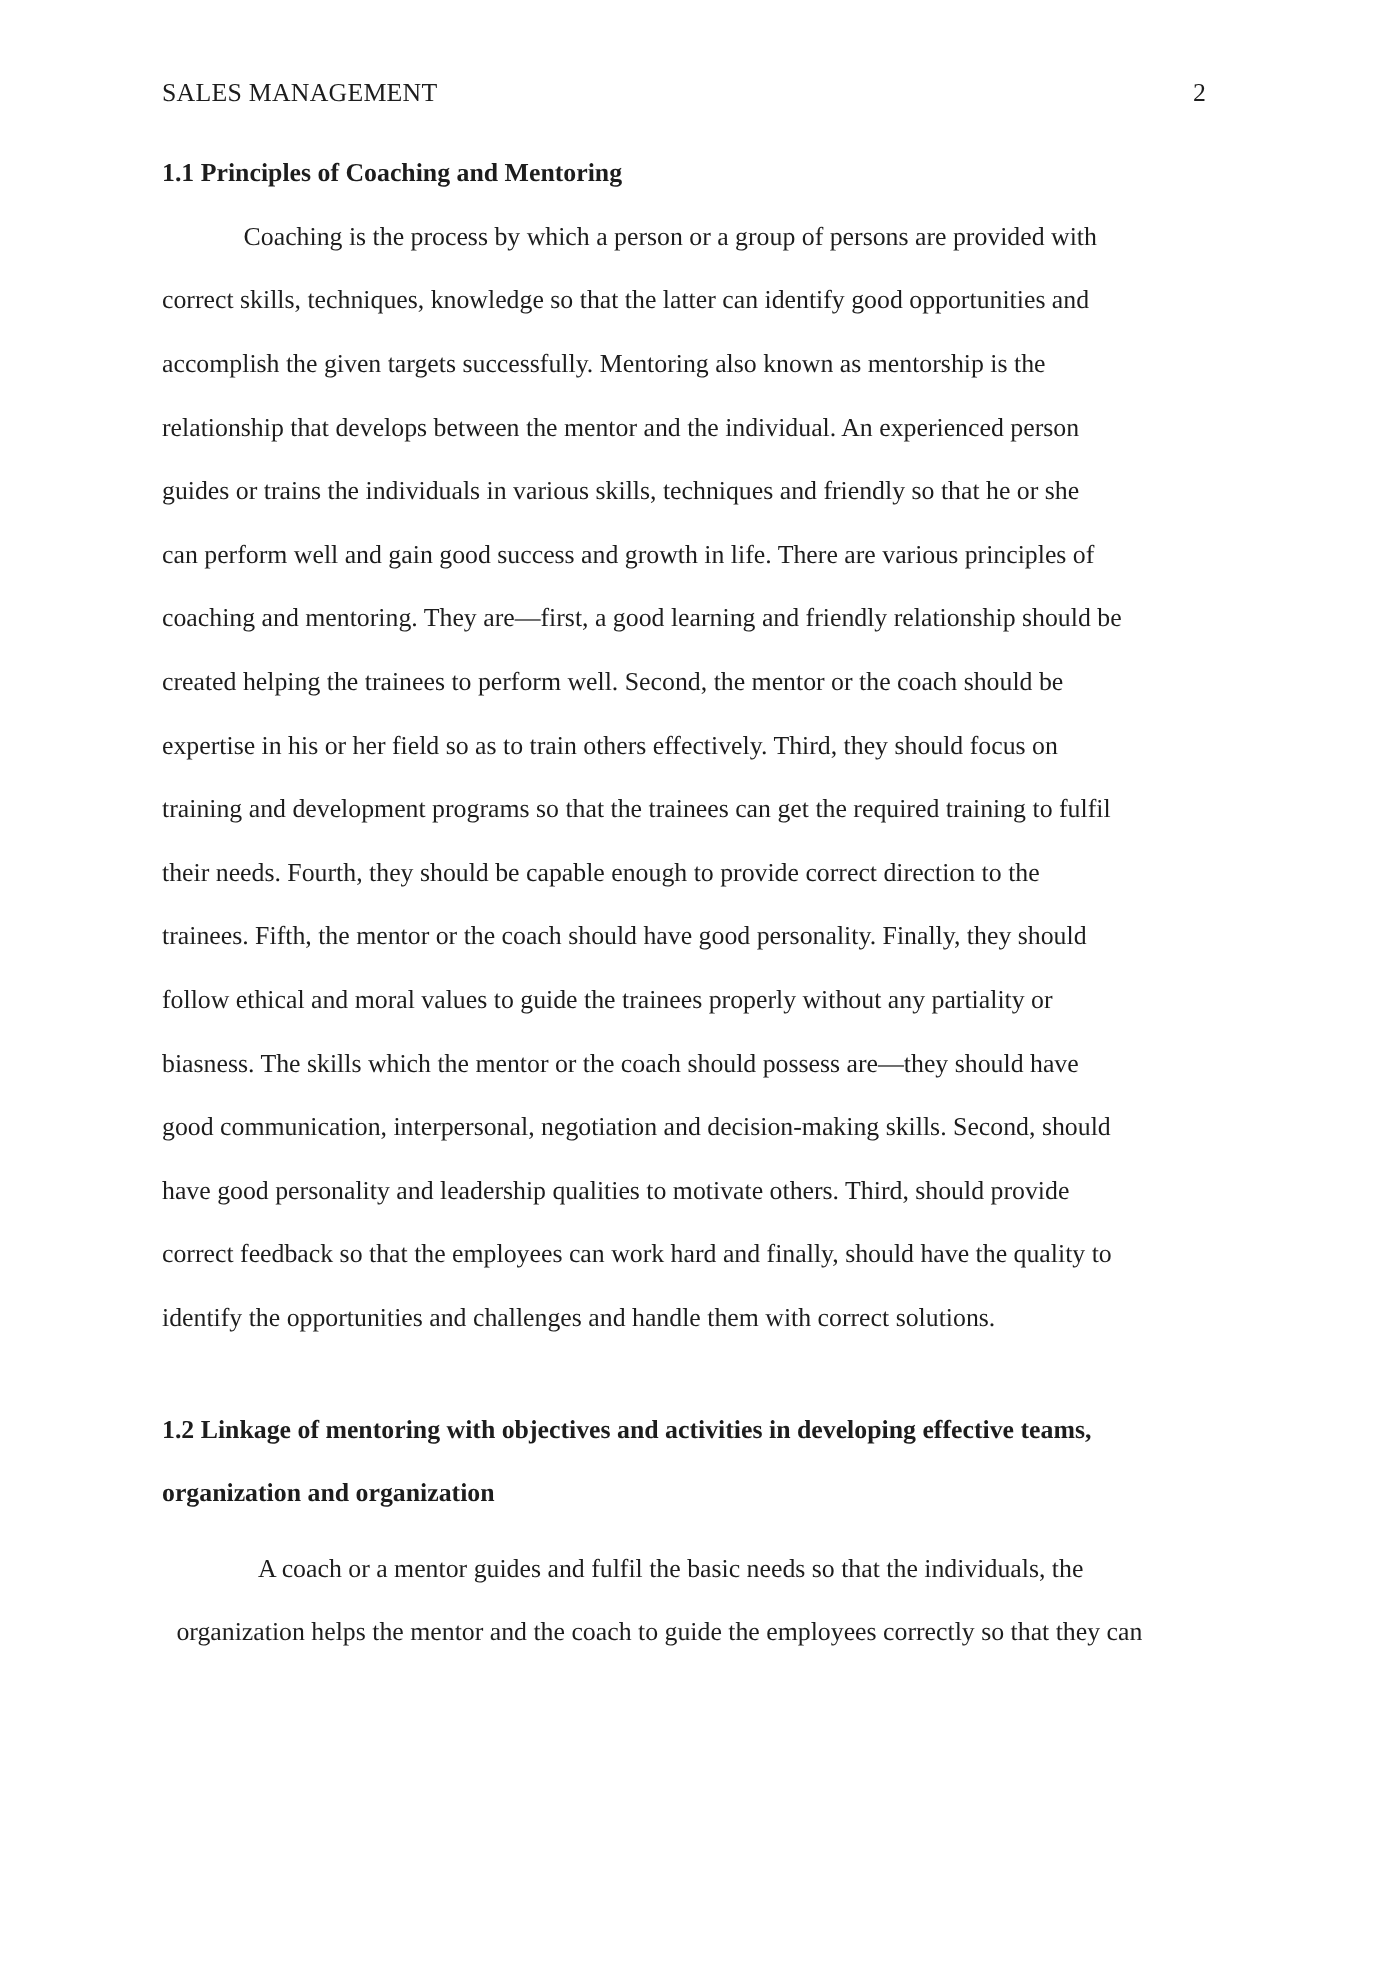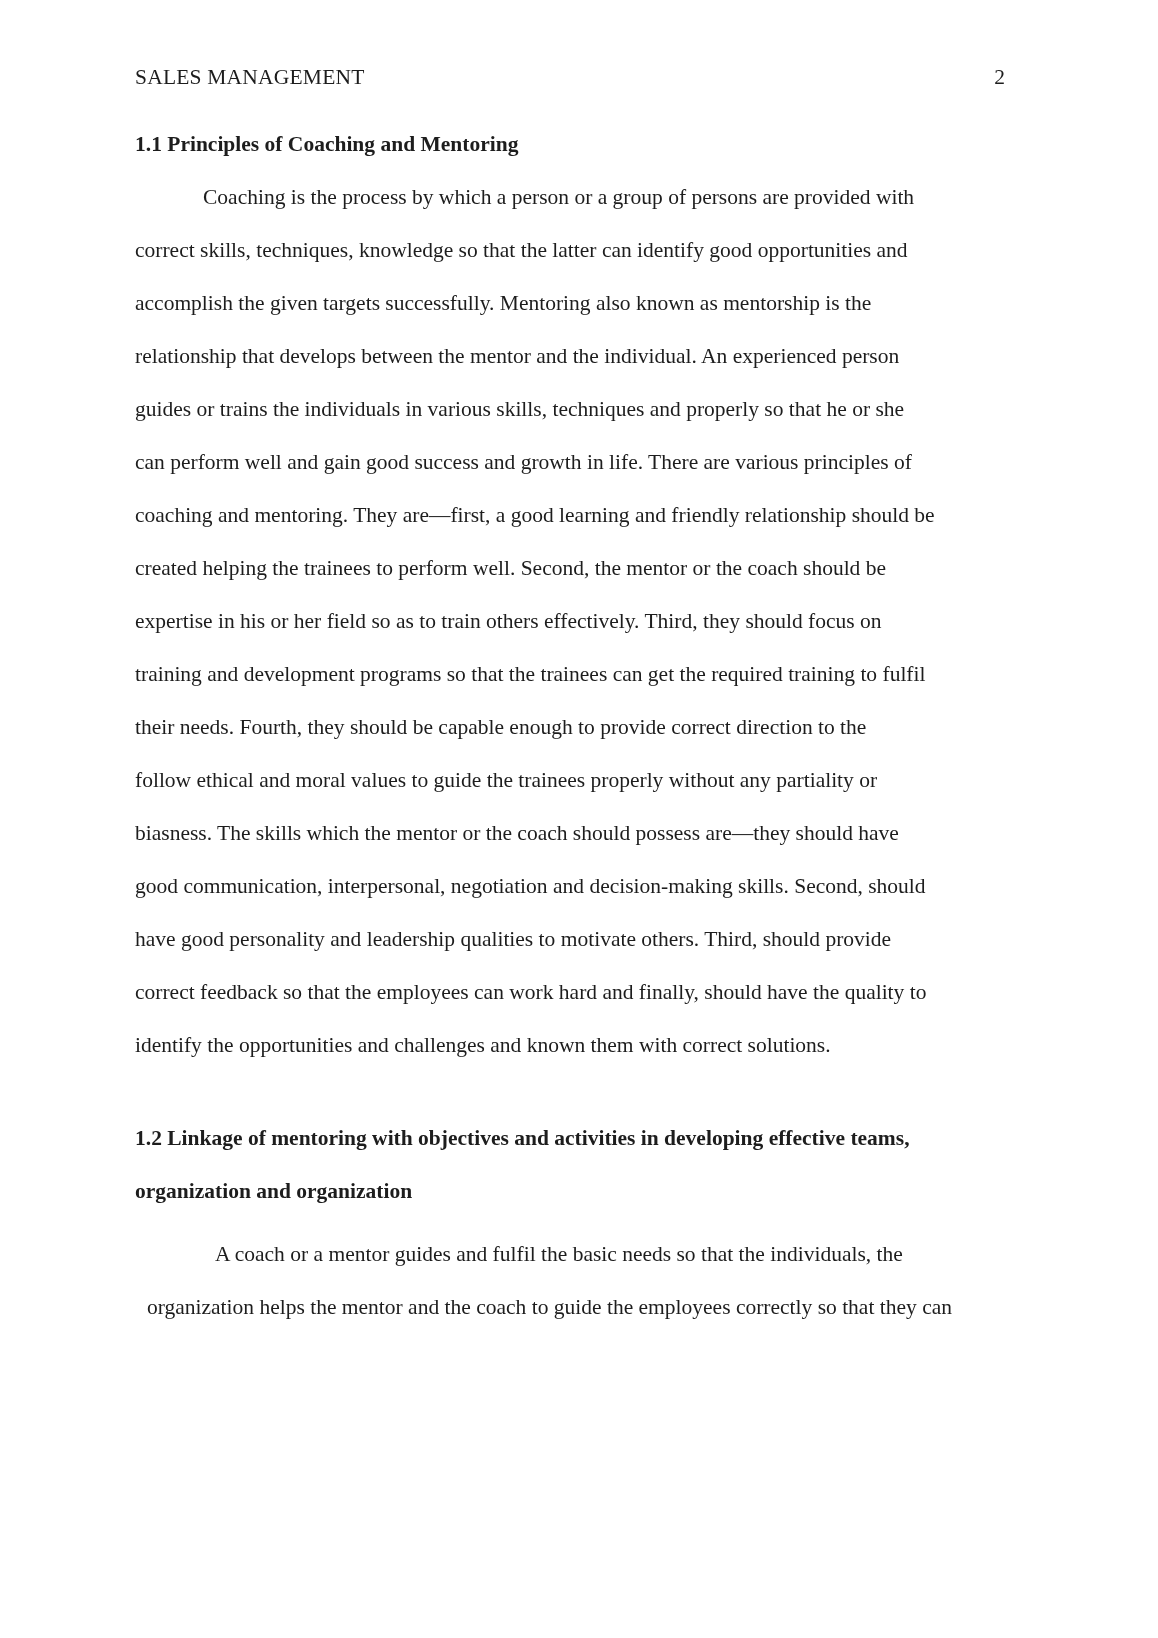--- a/index.html
+++ b/index.html
@@ -64,33 +64,34 @@
       <span class="page-number">2</span>
     </div>
 
     <div class="section-heading heading-1">1.1 Principles of Coaching and Mentoring</div>
 
     <div class="para para-1">
       <div class="line indent">Coaching is the process by which a person or a group of persons are provided with</div>
       <div class="line">correct skills, techniques, knowledge so that the latter can identify good opportunities and</div>
       <div class="line">accomplish the given targets successfully. Mentoring also known as mentorship is the</div>
       <div class="line">relationship that develops between the mentor and the individual. An experienced person</div>
-      <div class="line">guides or trains the individuals in various skills, techniques and properly so that he or she</div>
+      <div class="line">guides or trains the individuals in various skills, techniques and friendly so that he or she</div>
       <div class="line">can perform well and gain good success and growth in life. There are various principles of</div>
       <div class="line">coaching and mentoring. They are—first, a good learning and friendly relationship should be</div>
       <div class="line">created helping the trainees to perform well. Second, the mentor or the coach should be</div>
       <div class="line">expertise in his or her field so as to train others effectively. Third, they should focus on</div>
       <div class="line">training and development programs so that the trainees can get the required training to fulfil</div>
       <div class="line">their needs. Fourth, they should be capable enough to provide correct direction to the</div>
+      <div class="line">trainees. Fifth, the mentor or the coach should have good personality. Finally, they should</div>
       <div class="line">follow ethical and moral values to guide the trainees properly without any partiality or</div>
       <div class="line">biasness. The skills which the mentor or the coach should possess are—they should have</div>
       <div class="line">good communication, interpersonal, negotiation and decision-making skills. Second, should</div>
       <div class="line">have good personality and leadership qualities to motivate others. Third, should provide</div>
       <div class="line">correct feedback so that the employees can work hard and finally, should have the quality to</div>
-      <div class="line">identify the opportunities and challenges and known them with correct solutions.</div>
+      <div class="line">identify the opportunities and challenges and handle them with correct solutions.</div>
     </div>
 
     <div class="section-heading heading-2">
       <div class="line">1.2 Linkage of mentoring with objectives and activities in developing effective teams,</div>
       <div class="line">organization and organization</div>
     </div>
 
     <div class="para para-2">
       <div class="line indent">A coach or a mentor guides and fulfil the basic needs so that the individuals, the</div>
       <div class="line">organization helps the mentor and the coach to guide the employees correctly so that they can</div>

